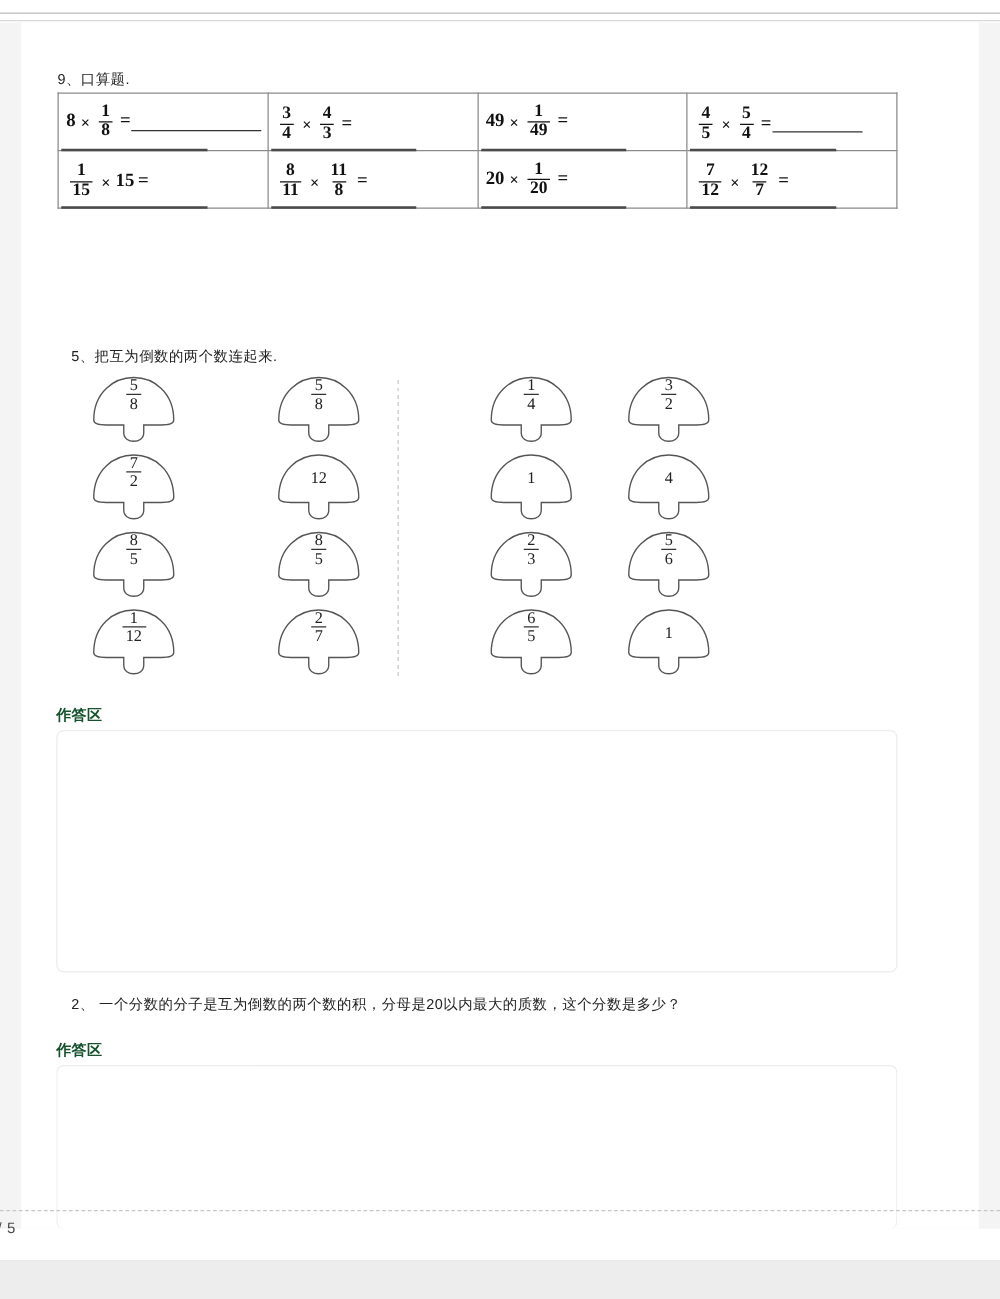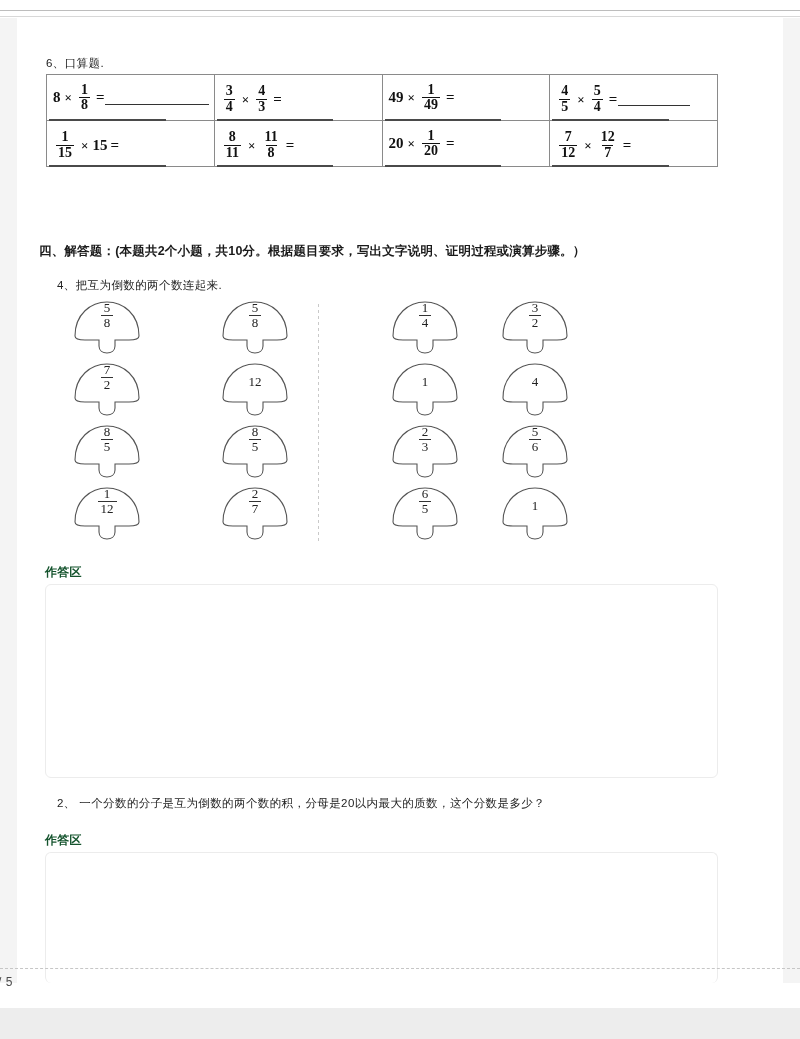--- a/index.html
+++ b/index.html
@@ -246,21 +246,21 @@
 
   <div class="bottom-white"></div>
   <div class="bottom-band"></div>
 
   <div class="paper">
 
     <div class="watermark">vv99.net</div>
 
     <div class="content">
 
-      <div class="q-label" style="left:29px; top:38px;">6、口算题.</div>
+      <div class="q-label" style="left:29px; top:38px;">9、口算题.</div>
 
       <table class="oral-table">
         <tbody>
             <tr>
           <td>
             <span class="expr">
               <span>8</span>
                   <span class="op">×</span>
               <span class="frac">
                     <span class="num">1</span>
@@ -367,23 +367,22 @@
                     <span class="den">7</span>
                   </span>
               <span class="eq">=</span>
             </span>
             <span class="cell-underline"></span>
           </td>
         </tr>
       </tbody>
         </table>
 
-      <div class="section-head">四、解答题：(本题共2个小题，共10分。根据题目要求，写出文字说明、证明过程或演算步骤。）</div>
-
-      <div class="q-label" style="left:40px; top:260px;">4、把互为倒数的两个数连起来.</div>
+
+      <div class="q-label" style="left:40px; top:260px;">5、把互为倒数的两个数连起来.</div>
 
       <div class="mush-area">
         <div class="mid-divider"></div>
 
         <div class="mush-col" style="left:0px;">
           <div class="mush">
             <svg width="100" height="62" viewBox="0 0 100 62">
                 <path d="M18 40 C18 18, 34 6, 50 6 C66 6, 82 18, 82 40 C82 43, 78 44, 72 44 L58 44 L58 50 C58 55, 54 57, 50 57 C46 57, 42 55, 42 50 L42 44 L28 44 C22 44, 18 43, 18 40 Z" fill="#fff" stroke="#555" stroke-width="1.1"></path>
               </svg>
             <div class="val"><span class="f">

